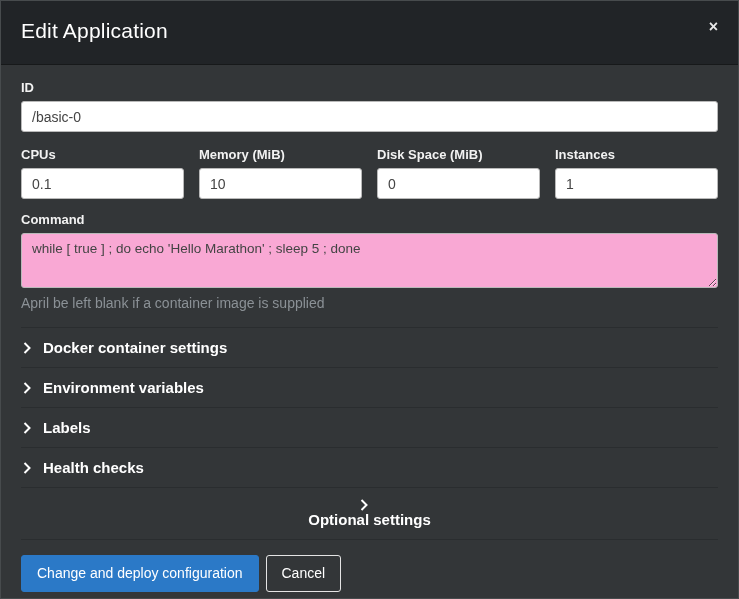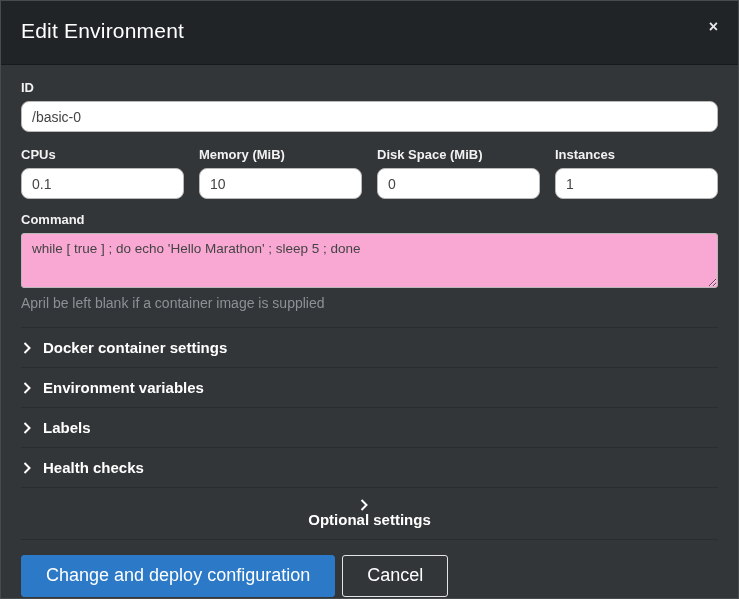--- a/index.html
+++ b/index.html
@@ -54,21 +54,21 @@
   }
   .text-input {
     width: 100%;
     height: 31px;
     padding: 5px 10px;
     font-size: 14px;
     font-family: "Liberation Sans", sans-serif;
     color: #444444;
     background: #ffffff;
     border: 1px solid #b9b9b9;
-    border-radius: 8px;
+    border-radius: 3px;
     outline: none;
   }
   .grid-4 {
     display: grid;
     grid-template-columns: 1fr 1fr 1fr 1fr;
     gap: 15px;
     margin-bottom: 13px;
   }
   .cmd-textarea {
     width: 100%;
@@ -112,22 +112,22 @@
   }
 
   
   .modal-footer {
     padding: 15px 20px;
     display: flex;
     gap: 7px;
   }
   .btn {
     font-family: "Liberation Sans", sans-serif;
-    font-size: 18px;
-    padding: 9px 24px;
+    font-size: 14px;
+    padding: 9px 15px;
     border-radius: 3px;
     cursor: pointer;
     line-height: 1.2;
   }
   .btn-primary {
     background: var(--accent, #2b79c7);
     color: #ffffff;
     border: 1px solid var(--accent, #2b79c7);
   }
   .btn-cancel {
@@ -135,21 +135,21 @@
     color: #ffffff;
     border: 1px solid #e4e4e4;
   }
 </style>
 </head>
 <body>
 
 <div class="modal">
 
   <div class="modal-header">
-    <span class="modal-title">Edit Environment</span>
+    <span class="modal-title">Edit Application</span>
     <button class="close-btn">×</button>
   </div>
 
   <div class="modal-body">
 
     <div class="form-group">
       <label class="field-label">ID</label>
       <input type="text" class="text-input" value="/basic-0" style="">
     </div>
 

